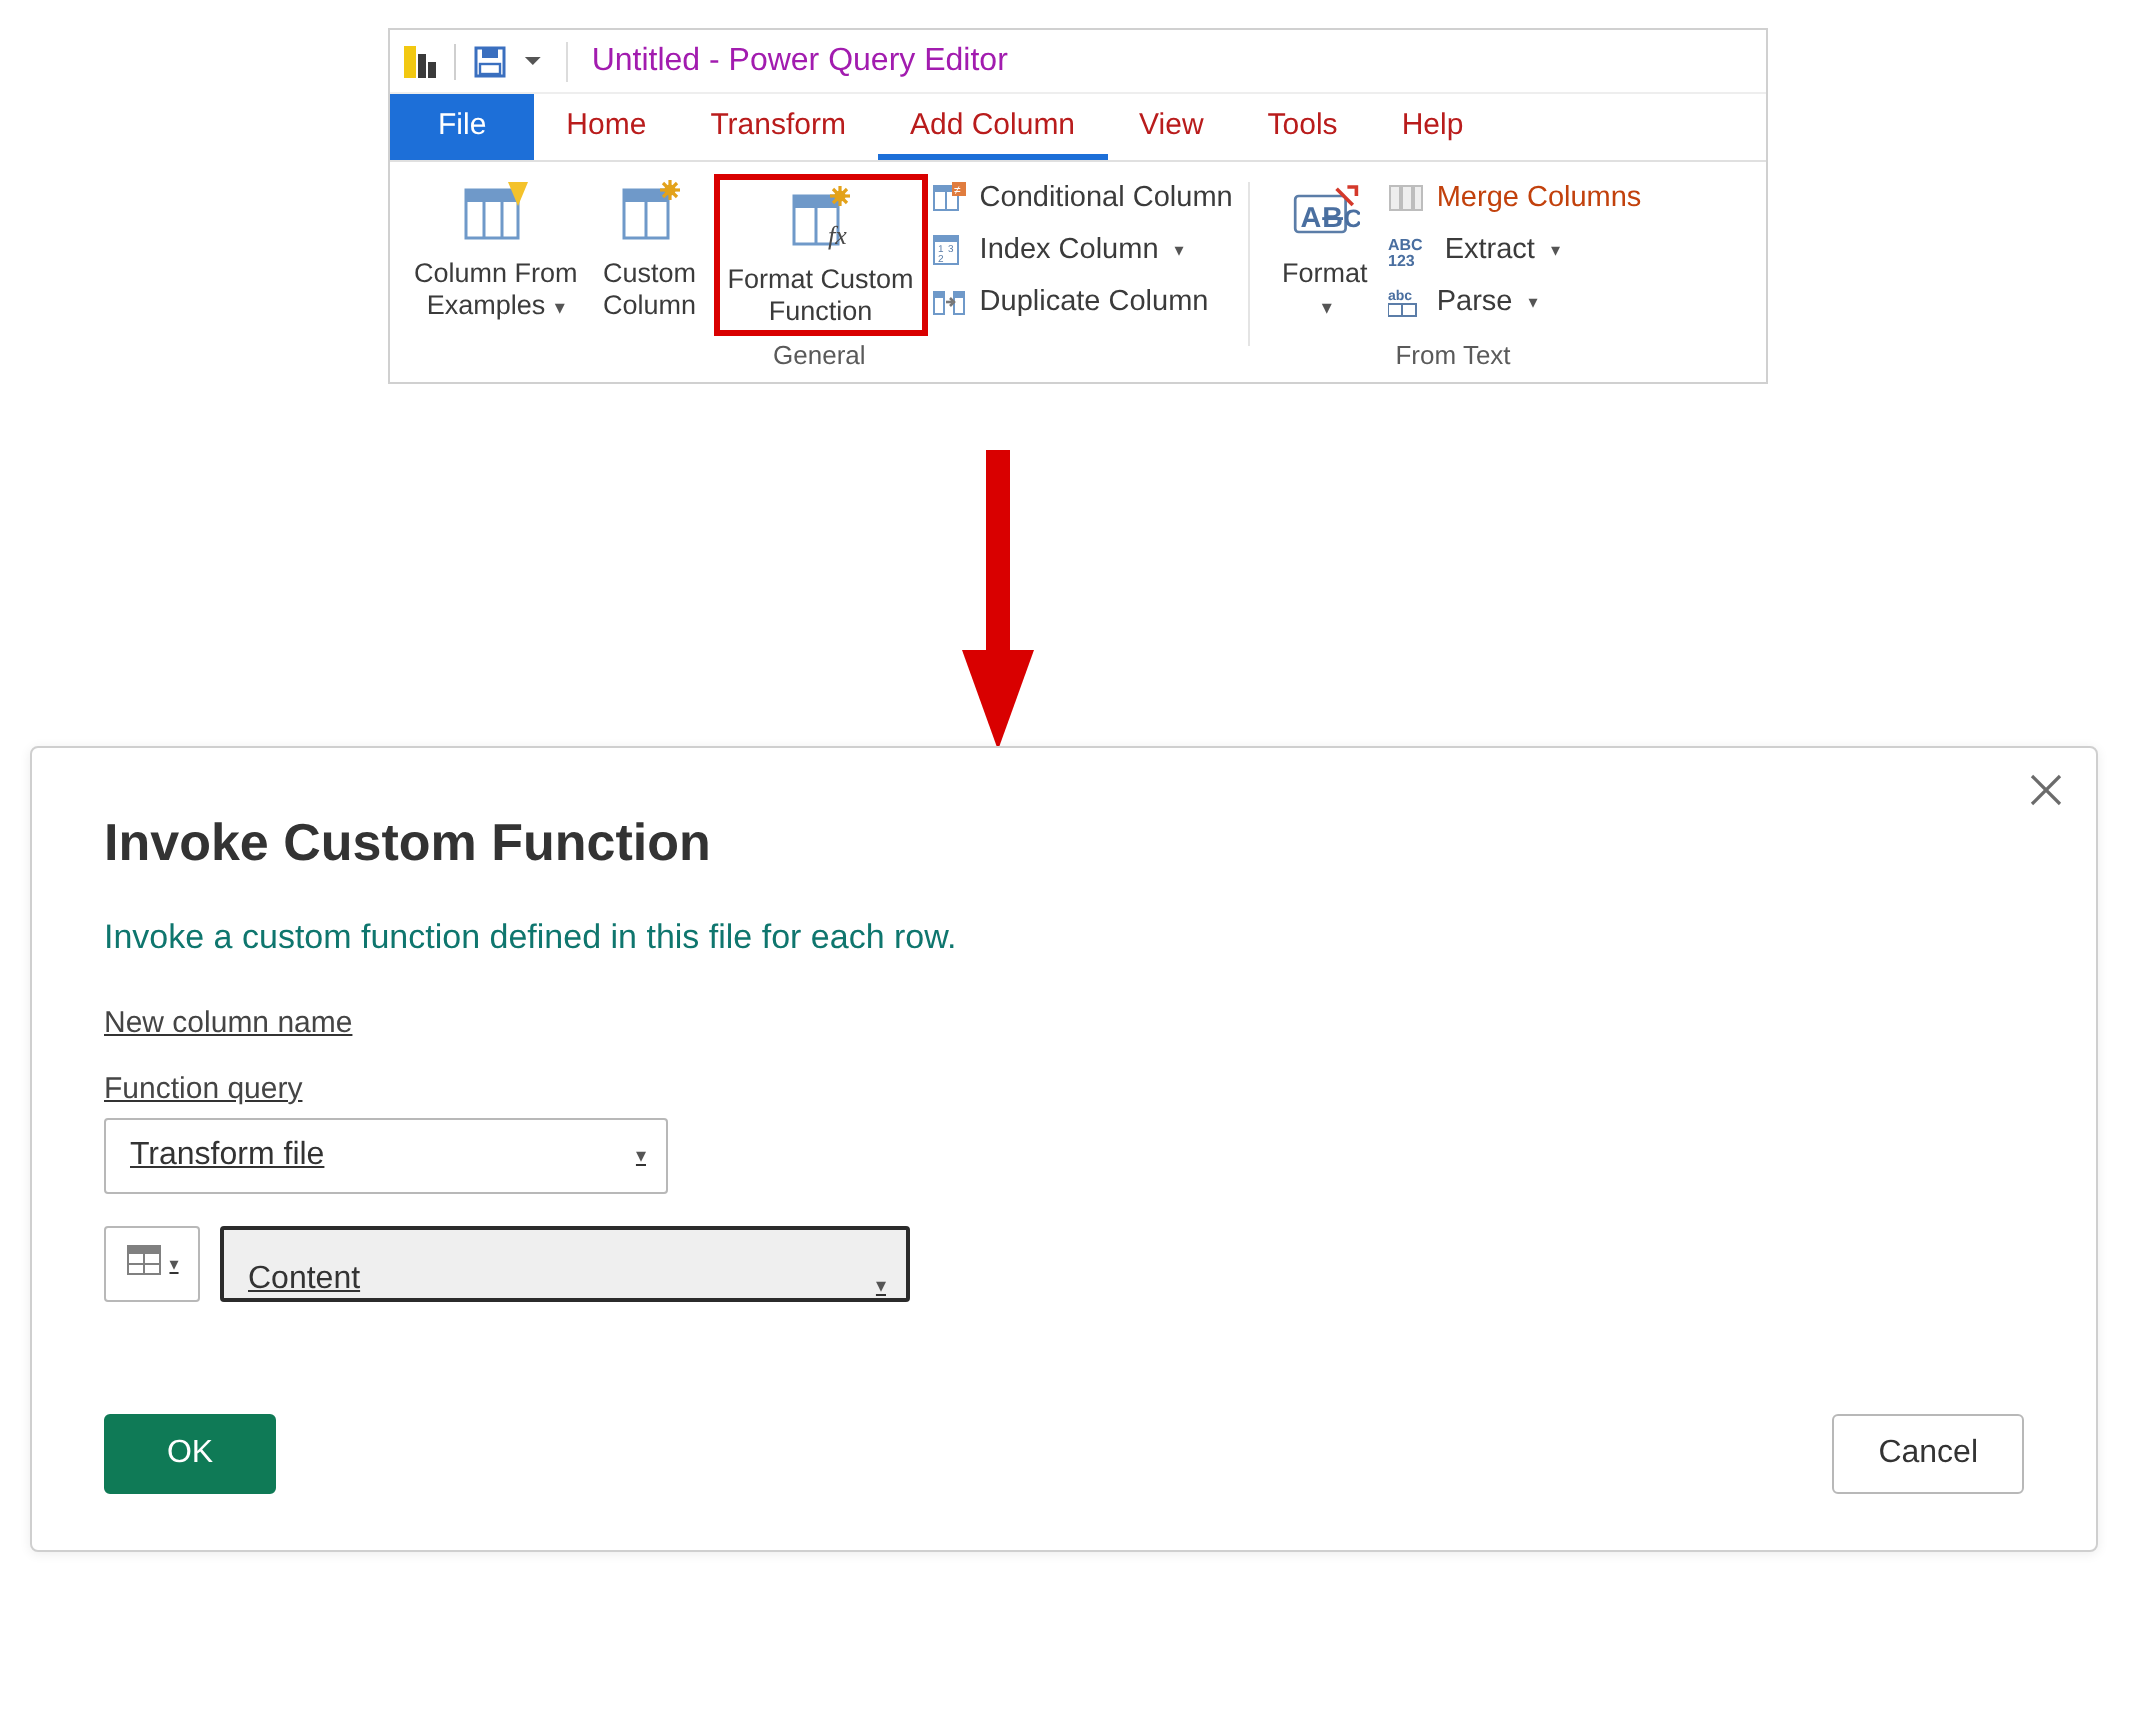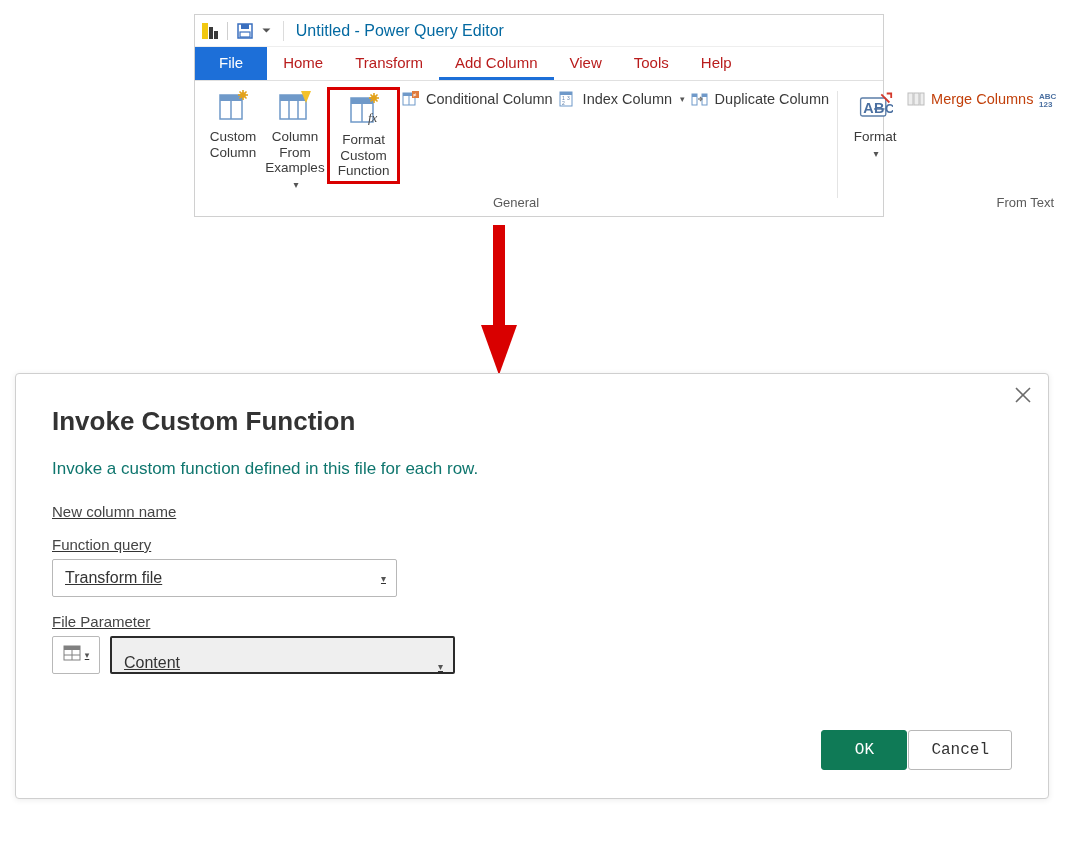--- a/index.html
+++ b/index.html
@@ -35,21 +35,21 @@
     position: relative;
   }
   .titlebar .sep {
     width: 0; height: 18px;
     border-left: 1px solid #cfcfcf;
     margin: 0 2px;
   }
   .titlebar .save-icon svg { display:block; }
   .titlebar .qa-dd { font-size: 11px; color:#555; padding:0 2px; }
   .titlebar .win-sep { width:0; border-left:1px solid #dcdcdc; height:20px; margin:0 6px 0 4px; }
-  .titlebar .title { color:#0369a1; }
+  .titlebar .title { color:#a21caf; }
 
   .tabs {
     display: flex;
     align-items: stretch;
     height: 34px;
     border-bottom: 1px solid #e0e0e0;
     font-size: 15px;
   }
   .tab {
     padding: 0 16px;
@@ -102,21 +102,21 @@
     margin-bottom: 4px;
     display:flex; align-items:center; justify-content:center;
   }
   .big-btn .lbl span.dd { font-size:10px; color:#555; margin-left:2px; }
 
   .highlight-box {
     border: 3px solid #d90000;
   }
 
   .stack-col {
-    display:flex; flex-direction:row; gap:6px;
+    display:flex; flex-direction:column; gap:6px;
     padding-top:2px;
     font-size:14.5px;
     color:#3b3b3b;
   }
   .stack-col .row {
     display:flex; align-items:center; gap:6px;
     cursor:pointer;
     white-space:nowrap;
     line-height: 20px;
   }
@@ -177,21 +177,21 @@
   .text-input {
     width: 345px;
     height: 38px;
     border:1px solid #b8b8b8;
     border-radius:2px;
     padding: 0 10px;
     font-size:16px;
     background:#ffffff;
   }
   .select {
-    width: 345px; height: 38px;
+    width: 282px; height: 38px;
     border:1px solid #b8b8b8;
     border-radius:2px;
     background:#ffffff;
     display:flex; align-items:center; justify-content:space-between;
     padding: 0 10px 0 12px;
     font-size:16px;
     cursor:pointer;
   }
   .select .dd { font-size:10px; color:#555; }
   .param-row { display:flex; gap:10px; align-items:center; }
@@ -210,23 +210,22 @@
     border-radius:2px;
     background:#efefef;
     display:flex;align-items:flex-end;justify-content:space-between;
     padding:0 10px 0 12px;
     font-size:16px;
     cursor:pointer;
   }
   .param-select .dd { font-size:10px; color:#555; }
 
   .btn-row {
-    display:flex; justify-content:flex-end; gap:1px;
+    display:flex; justify-content:space-between; gap:1px;
     margin-top: 56px;
-    font-family: Liberation Mono, monospace;
   }
   .btn {
     min-width:86px; height:40px;
     padding:0 22px;
     border-radius:3px;
     font-size:16px;
     cursor:pointer;
     display:flex;align-items:center;justify-content:center;
   }
   .btn.ok { background:#0f7a56; color:#ffffff; border:1px solid #0f7a56; }
@@ -271,51 +270,51 @@
     </div>
 
     <div class="ribbon-body">
 
       <div class="group">
         <div class="items">
 
           <div class="big-btn">
             <span class="ico">
               <svg width="36" height="36" viewBox="0 0 36 36">
+                <rect x="3" y="6" width="26" height="24" fill="#fff" stroke="#6f99c9" stroke-width="1.5"></rect>
+                <line x1="12" y1="6" x2="12" y2="30" stroke="#6f99c9" stroke-width="1.5"></line>
+                <line x1="21" y1="6" x2="21" y2="30" stroke="#6f99c9" stroke-width="1.5"></line>
+                <rect x="3" y="6" width="26" height="6" fill="#6f99c9"></rect>
+                <polygon points="24,2 34,2 29,14" fill="#f4c22b"></polygon>
+              </svg>
+            </span>
+            <div class="lbl">
+              <span>Column From</span><br>
+              <span>Examples</span><span class="dd"> ▾</span>
+            </div>
+          </div>
+
+          <div class="big-btn">
+            <span class="ico">
+              <svg width="36" height="36" viewBox="0 0 36 36">
                 <rect x="5" y="6" width="22" height="24" fill="#fff" stroke="#6f99c9" stroke-width="1.5"></rect>
                 <line x1="16" y1="6" x2="16" y2="30" stroke="#6f99c9" stroke-width="1.5"></line>
                 <rect x="5" y="6" width="22" height="6" fill="#6f99c9"></rect>
                 <g stroke="#e3a21a" stroke-width="1.6" fill="none">
                   <circle cx="28" cy="6" r="2"></circle>
                   <line x1="23" y1="6" x2="33" y2="6"></line>
                     <line x1="28" y1="1" x2="28" y2="11"></line>
                   <line x1="24.5" y1="2.5" x2="31.5" y2="9.5"></line>
                     <line x1="31.5" y1="2.5" x2="24.5" y2="9.5"></line>
                 </g>
               </svg>
             </span>
             <div class="lbl">
               <span>Custom</span><br>
               <span>Column</span>
-            </div>
-          </div>
-
-          <div class="big-btn">
-            <span class="ico">
-              <svg width="36" height="36" viewBox="0 0 36 36">
-                <rect x="3" y="6" width="26" height="24" fill="#fff" stroke="#6f99c9" stroke-width="1.5"></rect>
-                <line x1="12" y1="6" x2="12" y2="30" stroke="#6f99c9" stroke-width="1.5"></line>
-                <line x1="21" y1="6" x2="21" y2="30" stroke="#6f99c9" stroke-width="1.5"></line>
-                <rect x="3" y="6" width="26" height="6" fill="#6f99c9"></rect>
-                <polygon points="24,2 34,2 29,14" fill="#f4c22b"></polygon>
-              </svg>
-            </span>
-            <div class="lbl">
-              <span>Column From</span><br>
-              <span>Examples</span><span class="dd"> ▾</span>
             </div>
           </div>
 
           <div class="big-btn highlight-box">
             <span class="ico">
               <svg width="36" height="36" viewBox="0 0 36 36">
                 <rect x="5" y="6" width="22" height="24" fill="#fff" stroke="#6f99c9" stroke-width="1.5"></rect>
                 <line x1="16" y1="6" x2="16" y2="30" stroke="#6f99c9" stroke-width="1.5"></line>
                 <rect x="5" y="6" width="22" height="6" fill="#6f99c9"></rect>
                 <text x="22" y="30" font-size="13" font-style="italic" fill="#4a4a4a" font-family="serif">fx</text>
@@ -462,21 +461,20 @@
 
     <div class="form-row">
       <div class="form-label">Function query</div>
       <div class="select">
         <span>Transform file</span>
         <span class="dd">▾</span>
       </div>
     </div>
 
     <div class="form-row">
-      <div class="form-label">File Parameter</div>
       <div class="param-row">
         <div class="param-type">
           <span>
             <svg width="18" height="16" viewBox="0 0 18 16">
               <rect x="1" y="1" width="16" height="14" fill="#fff" stroke="#808080"></rect>
               <rect x="1" y="1" width="16" height="4" fill="#808080"></rect>
               <line x1="9" y1="1" x2="9" y2="15" stroke="#808080"></line>
               <line x1="1" y1="10" x2="17" y2="10" stroke="#808080"></line>
             </svg>
           </span>

